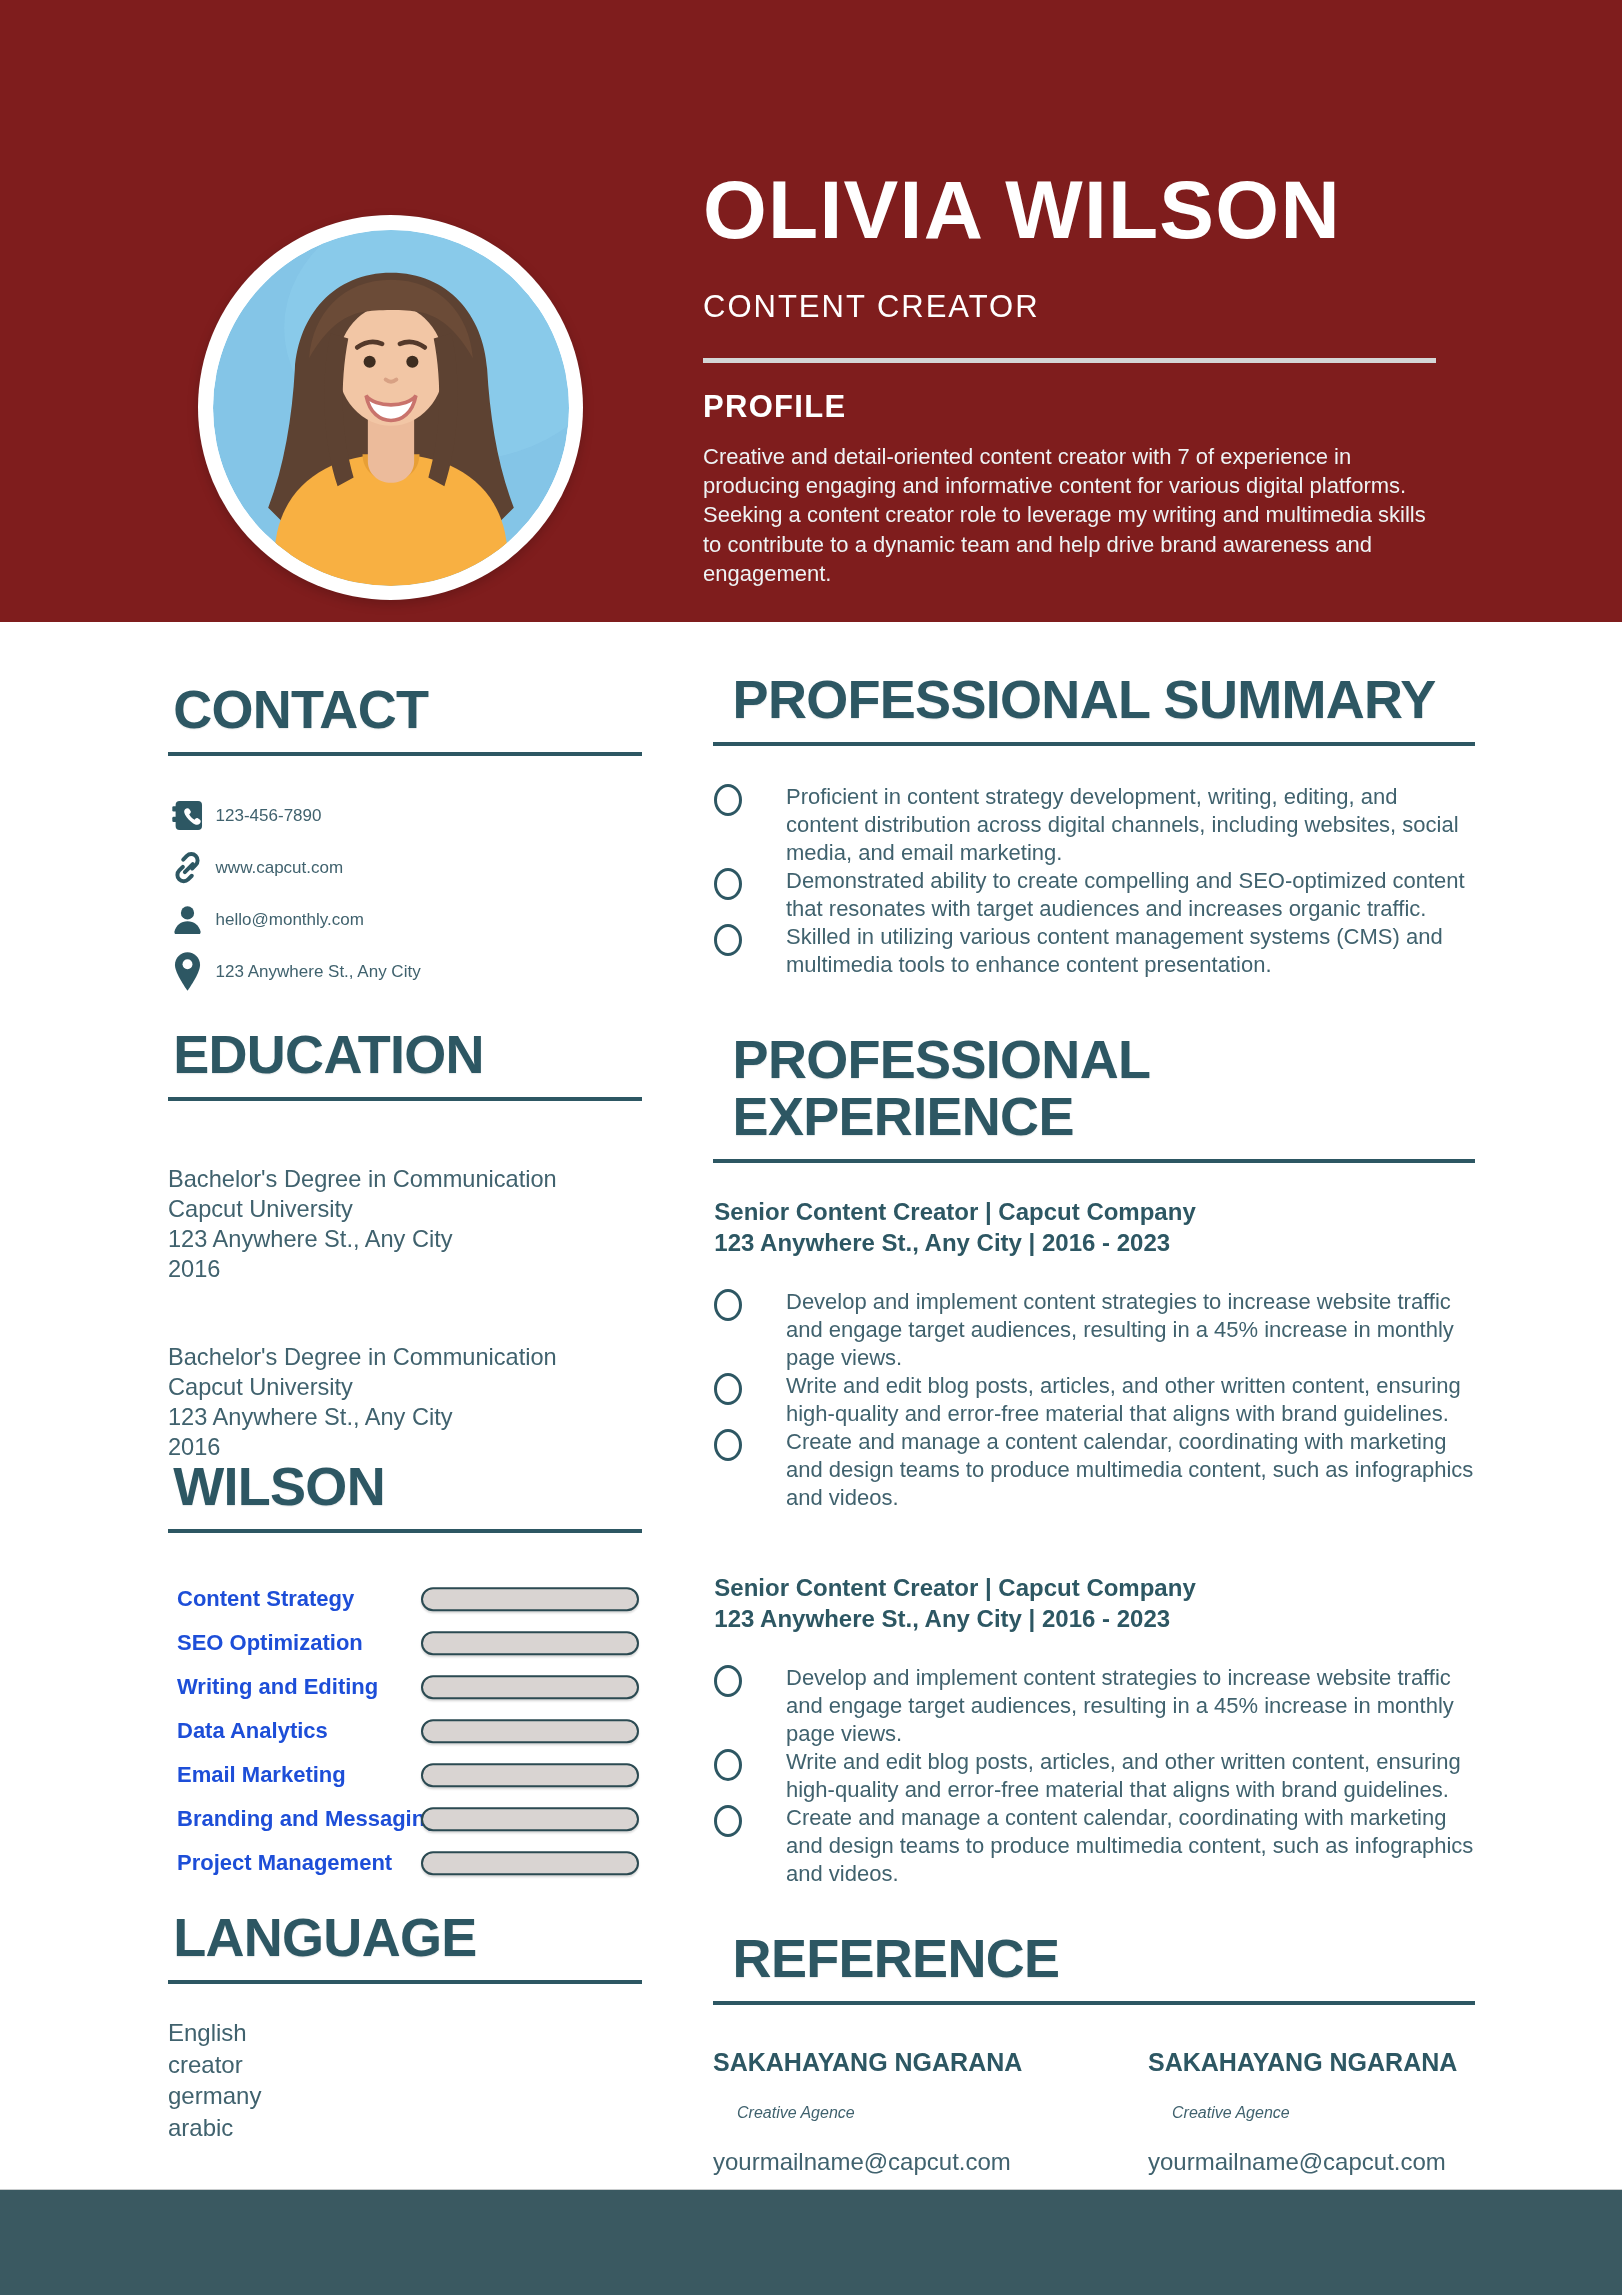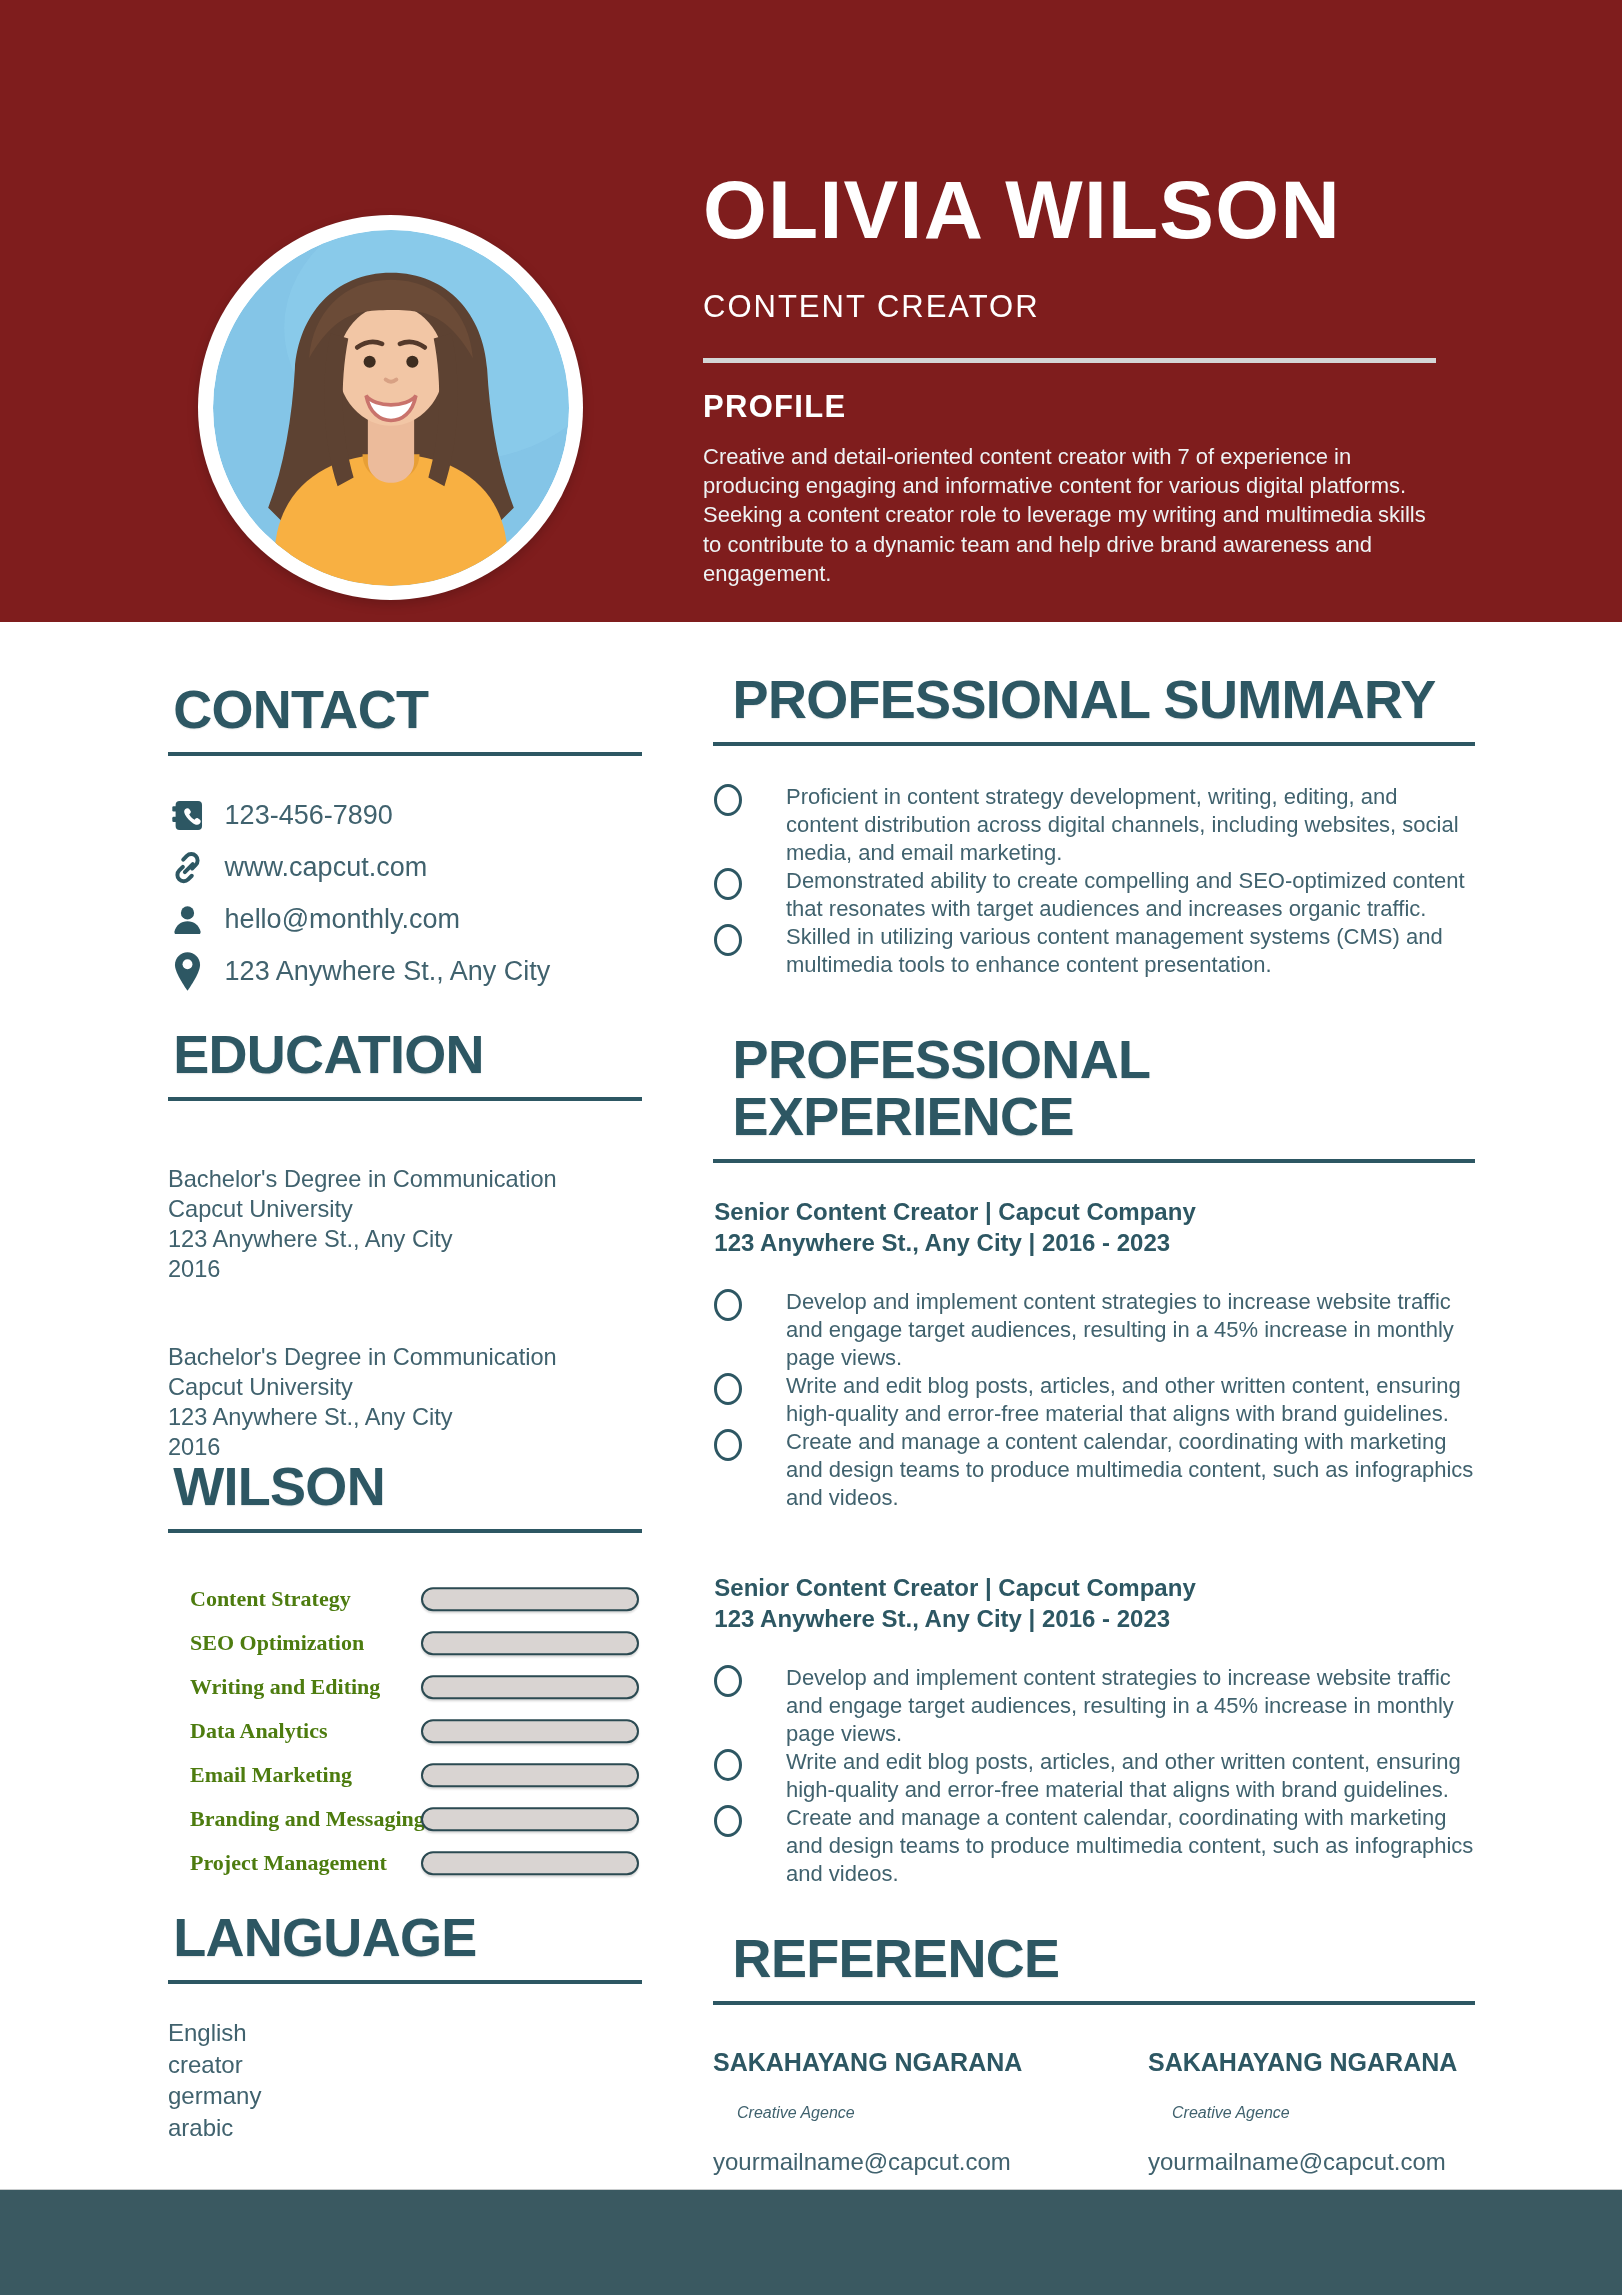--- a/index.html
+++ b/index.html
@@ -38,30 +38,30 @@
   .sec-contact{top:681px;}
   .sec-education{top:1026px;}
   .sec-skill{top:1458px;}
   .sec-language{top:1909px;}
   .leftcol .sec-h{padding-left:5.2px;}
 
   .contact-rows{margin-top:34px;}
   .contact-row{display:flex;align-items:center;height:52px;}
   .c-icon{width:33px;height:37px;flex:0 0 33px;display:flex;align-items:center;justify-content:center;margin-left:2.6px;}
   .c-icon svg{display:block;}
-  .c-text{font-size:27px;margin-left:21px;}
+  .c-text{font-size:17px;margin-left:12px;}
 
   .edu-entry{margin-top:0;font-size:23.6px;line-height:30px;}
   .edu-wrap{margin-top:63px;}
   .edu-entry + .edu-entry{margin-top:58px;}
 
   .skill-rows{margin-top:44px;}
   .skill-row{position:relative;height:44px;}
-  .skill-label{position:absolute;left:22px;top:50%;transform:translateY(-50%);
-               font-size:22px;font-weight:bold;color:#4d7c0f;white-space:nowrap;font-family:Liberation Serif, serif;}
+  .skill-label{position:absolute;left:9px;top:50%;transform:translateY(-50%);
+               font-size:22px;font-weight:bold;color:#1d4ed8;white-space:nowrap;}
   .skill-bar{position:absolute;left:253px;top:50%;transform:translateY(-50%);
              width:214px;height:19.6px;background:#d9d4d2;border:2.6px solid #2b4a52;border-radius:12.4px;
              box-shadow:0 2px 2px rgba(0,0,0,.15);}
   .skill-fill{height:100%;background:#375860;border-radius:9.8px;}
 
   .lang-list{margin-top:33px;font-size:24px;line-height:31px;}
   .lang-list div{margin-bottom:0.7px;}
 
   
   .rightcol{position:absolute;left:713px;width:762px;color:#40626e;}

